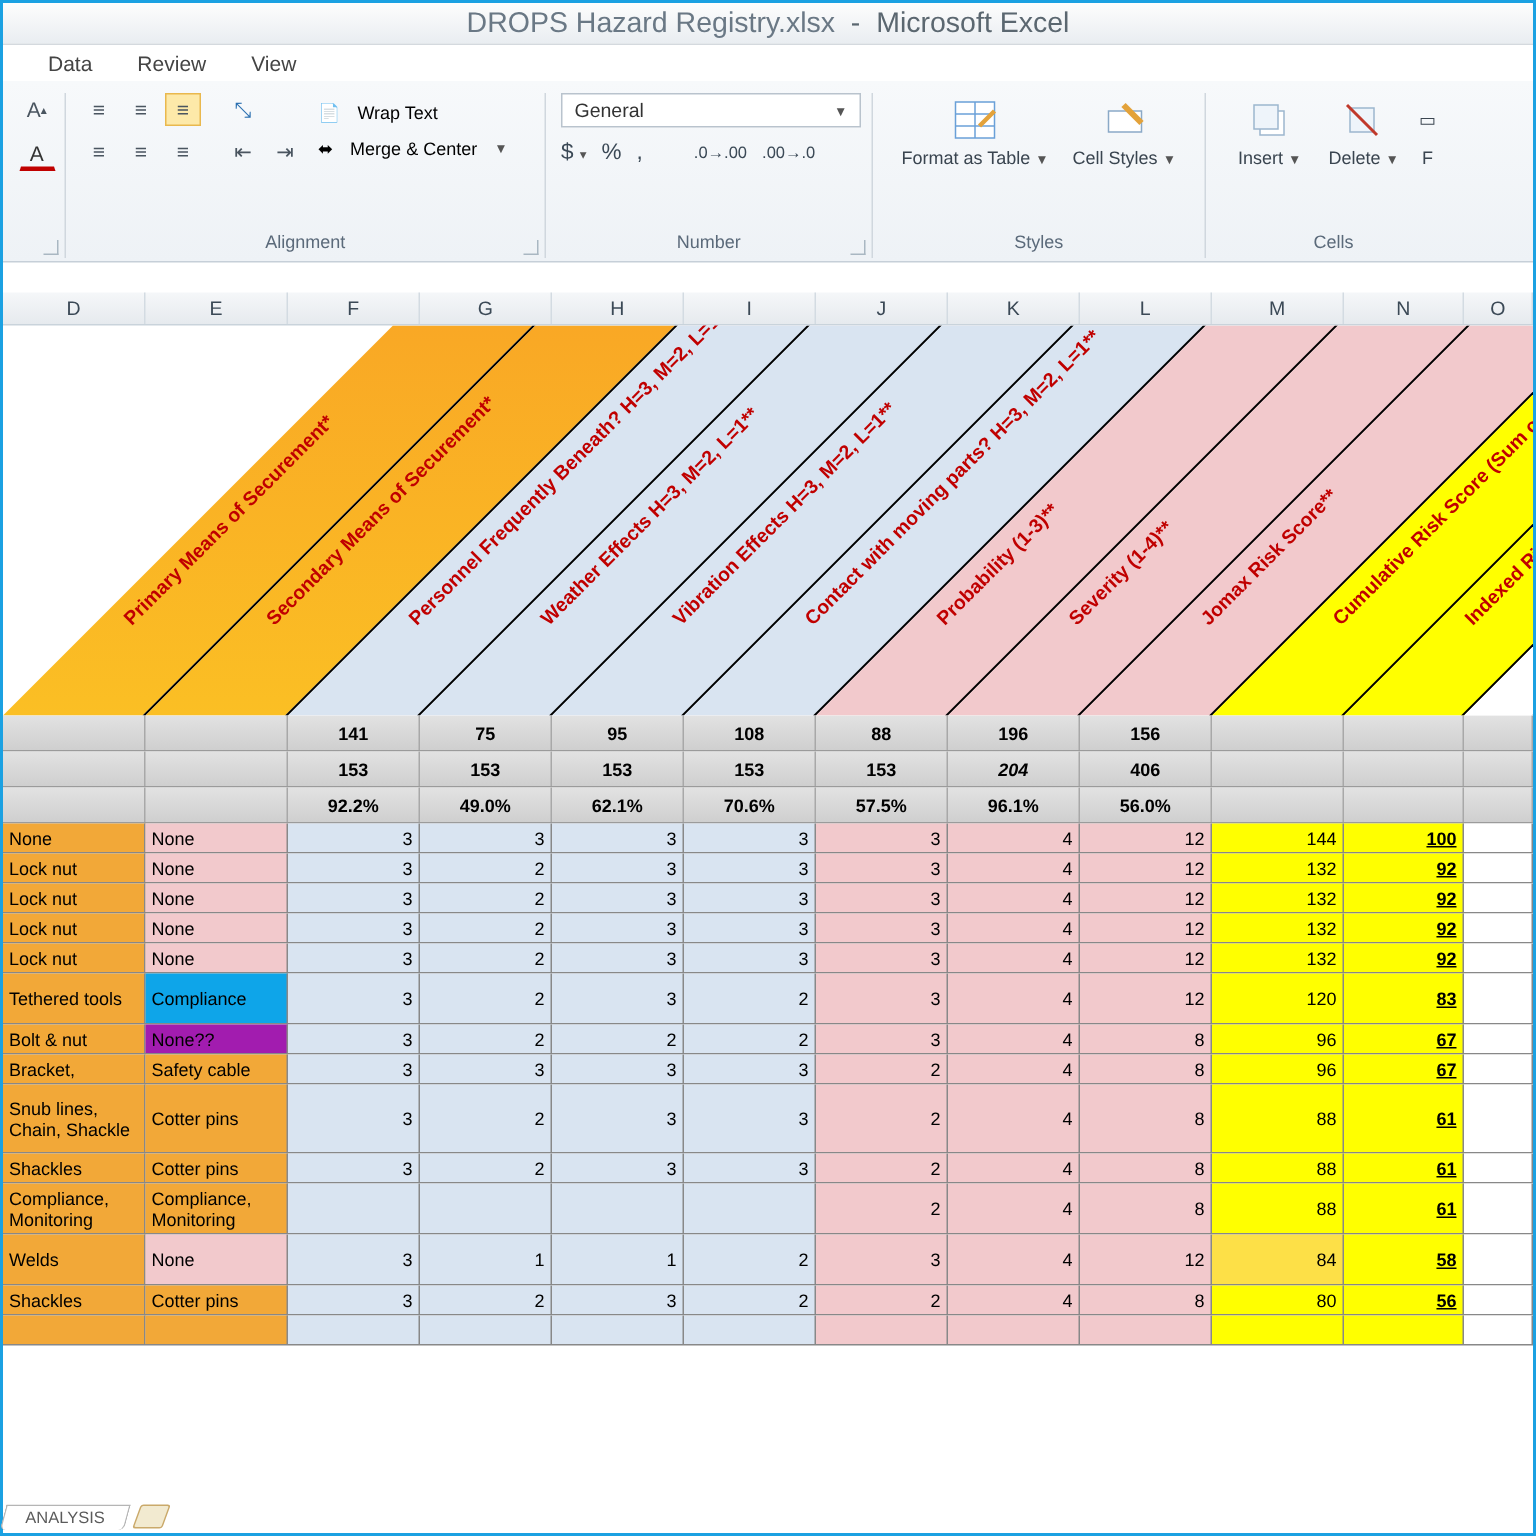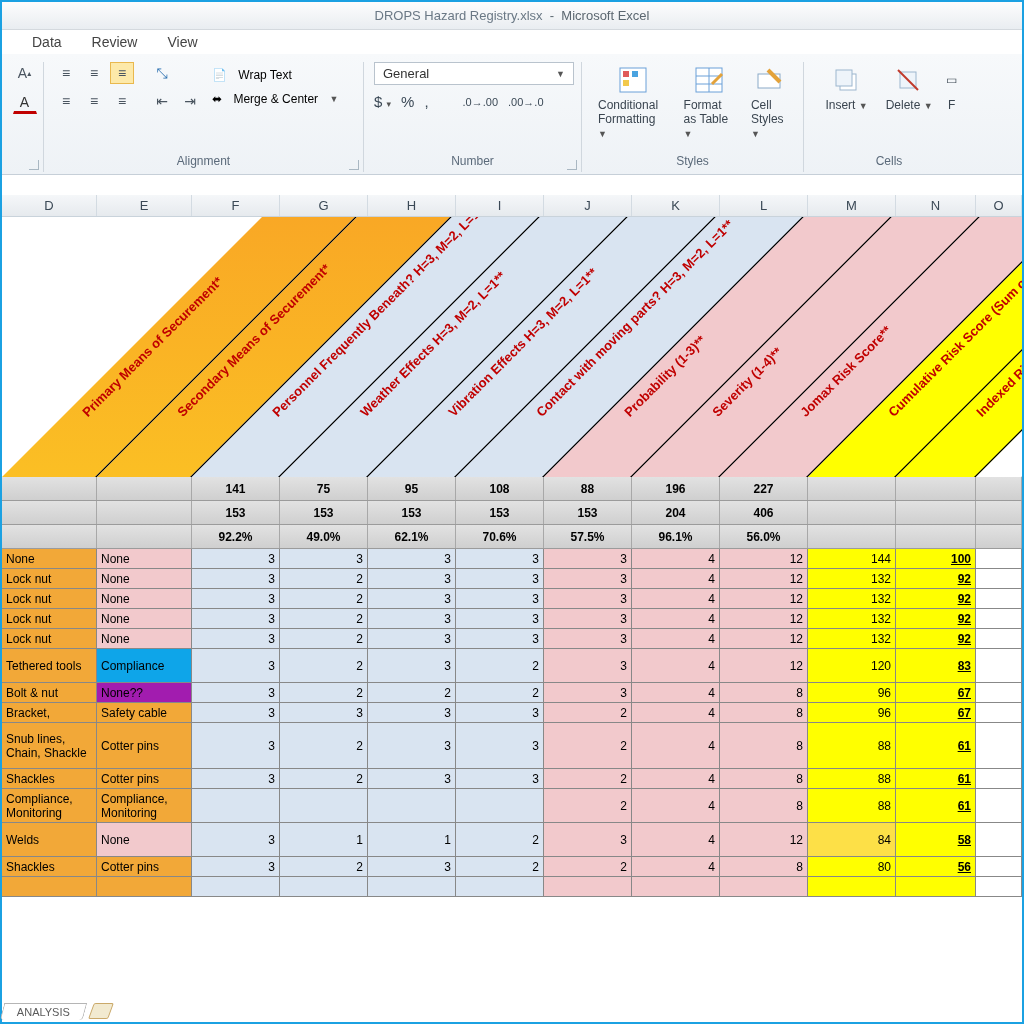--- a/index.html
+++ b/index.html
@@ -1,17 +1,17 @@
 <!DOCTYPE html>
 <html><head>
 <meta charset="utf-8">
 <style>
 * { box-sizing: border-box; margin: 0; padding: 0; }
 body { font-family: "Segoe UI", Tahoma, sans-serif; font-size: 12px; background: #fff; width: 1024px; height: 1024px; overflow: hidden; border: 2px solid #1ba1e2; }
-.titlebar { height: 28px; background: linear-gradient(#fdfdfd,#e9edf1); display: flex; align-items: center; justify-content: center; border-bottom: 1px solid #d4d9de; font-size: 13px; color: #6a7885; }
+.titlebar { height: 28px; background: linear-gradient(#fdfdfd,#e9edf1); display: flex; align-items: center; justify-content: center; border-bottom: 1px solid #d4d9de; font-size: 19px; color: #6a7885; }
 .titlebar .app { color: #5b6770; }
 .menu { height: 24px; display: flex; gap: 30px; padding: 4px 30px 0; font-size: 14px; color: #444; background: #fff; }
 .menu span { cursor: default; }
 .ribbon { background: linear-gradient(#f7f9fb,#eef2f6); border-bottom: 1px solid #c6cfd8; padding: 8px 4px 2px; display: flex; }
 .group { border-right: 1px solid #d0d7de; padding: 0 10px 4px; display: flex; flex-direction: column; align-items: center; justify-content: space-between; height: 110px; }
 .group:last-child { border-right: none; }
 .group-label { color: #5b6a7a; font-size: 12px; margin-top: 4px; }
 .btnrow { display: flex; gap: 4px; align-items: center; }
 .ibtn { width: 24px; height: 22px; border: 1px solid transparent; display: flex; align-items: center; justify-content: center; font-size: 14px; color: #4a5560; }
 .ibtn.sel { background: #fde9a9; border-color: #e9b84e; }
@@ -123,31 +123,20 @@
     <span class="group-label">Number</span>
     <span class="dlgl"></span>
   </div>
 
   <div class="group" style="width:222px">
     <div class="btnrow" style="gap:4px">
       <div class="bigbtn">
         <div class="ico">
             <svg width="30" height="28">
               <rect x="2" y="2" width="26" height="24" fill="#fff" stroke="#6aa0d8"></rect>
-              <rect x="5" y="5" width="6" height="6" fill="#e05a5a"></rect>
-              <rect x="14" y="5" width="6" height="6" fill="#4aa3e0"></rect>
-              <rect x="5" y="14" width="6" height="6" fill="#f2c94c"></rect>
-            </svg>
-          </div>
-        <span><span>Conditional Formatting</span> <span class="drop">▼</span></span>
-      </div>
-      <div class="bigbtn">
-        <div class="ico">
-            <svg width="30" height="28">
-              <rect x="2" y="2" width="26" height="24" fill="#fff" stroke="#6aa0d8"></rect>
               <line x1="2" y1="10" x2="28" y2="10" stroke="#6aa0d8"></line>
               <line x1="2" y1="18" x2="28" y2="18" stroke="#6aa0d8"></line>
               <line x1="15" y1="2" x2="15" y2="26" stroke="#6aa0d8"></line>
               <path d="M18 18 L28 8" stroke="#e3a23a" stroke-width="3"></path>
             </svg>
           </div>
         <span><span>Format as Table</span> <span class="drop">▼</span></span>
       </div>
       <div class="bigbtn">
         <div class="ico">
@@ -246,34 +235,34 @@
 <div class="sumrows">
   <div class="srow" id="sr1">
       <div class="scell" style="width: 95px;"></div>
       <div class="scell" style="width: 95px;"></div>
       <div class="scell" style="width: 88px;">141</div>
       <div class="scell" style="width: 88px;">75</div>
       <div class="scell" style="width: 88px;">95</div>
       <div class="scell" style="width: 88px;">108</div>
       <div class="scell" style="width: 88px;">88</div>
       <div class="scell" style="width: 88px;">196</div>
-      <div class="scell" style="width: 88px;">227</div>
+      <div class="scell" style="width: 88px;">156</div>
       <div class="scell" style="width: 88px;"></div>
       <div class="scell" style="width: 80px;"></div>
       <div class="scell" style="width: 46px;"></div>
     </div>
   <div class="srow" id="sr2">
       <div class="scell" style="width: 95px;"></div>
       <div class="scell" style="width: 95px;"></div>
       <div class="scell" style="width: 88px;">153</div>
       <div class="scell" style="width: 88px;">153</div>
       <div class="scell" style="width: 88px;">153</div>
       <div class="scell" style="width: 88px;">153</div>
       <div class="scell" style="width: 88px;">153</div>
-      <div class="scell" style="width: 88px;">204</div>
+      <div class="scell" style="width: 88px; font-style: italic;">204</div>
       <div class="scell" style="width: 88px;">406</div>
       <div class="scell" style="width: 88px;"></div>
       <div class="scell" style="width: 80px;"></div>
       <div class="scell" style="width: 46px;"></div>
     </div>
   <div class="srow" id="sr3">
       <div class="scell" style="width: 95px;"></div>
       <div class="scell" style="width: 95px;"></div>
       <div class="scell" style="width: 88px;">92.2%</div>
       <div class="scell" style="width: 88px;">49.0%</div>

